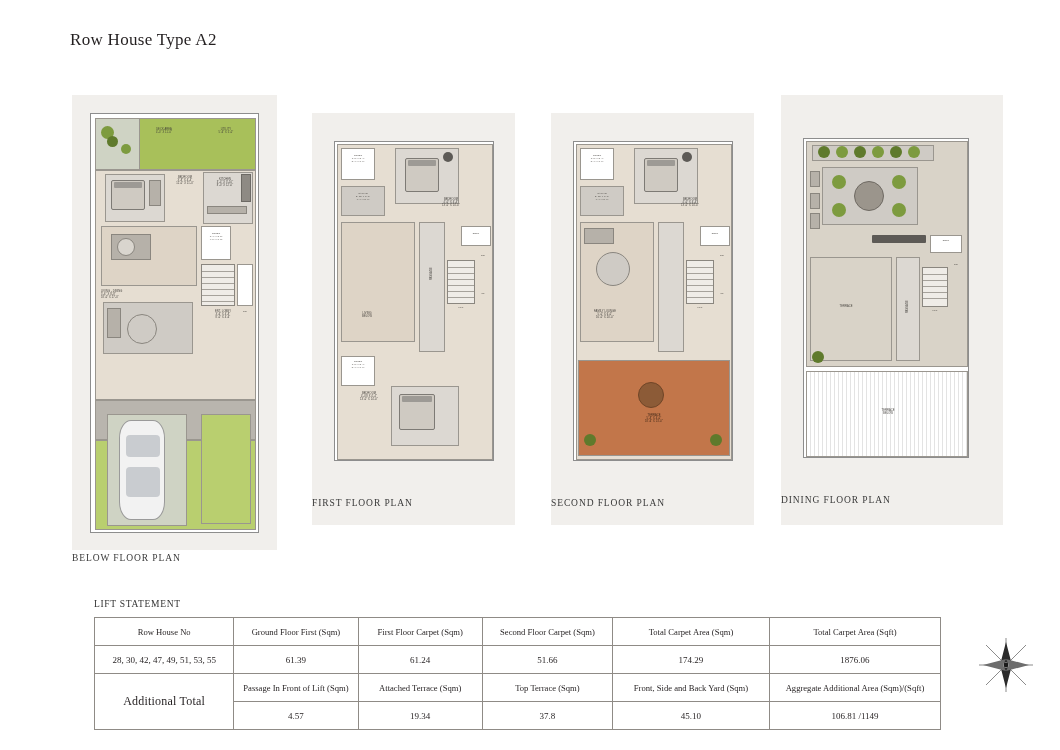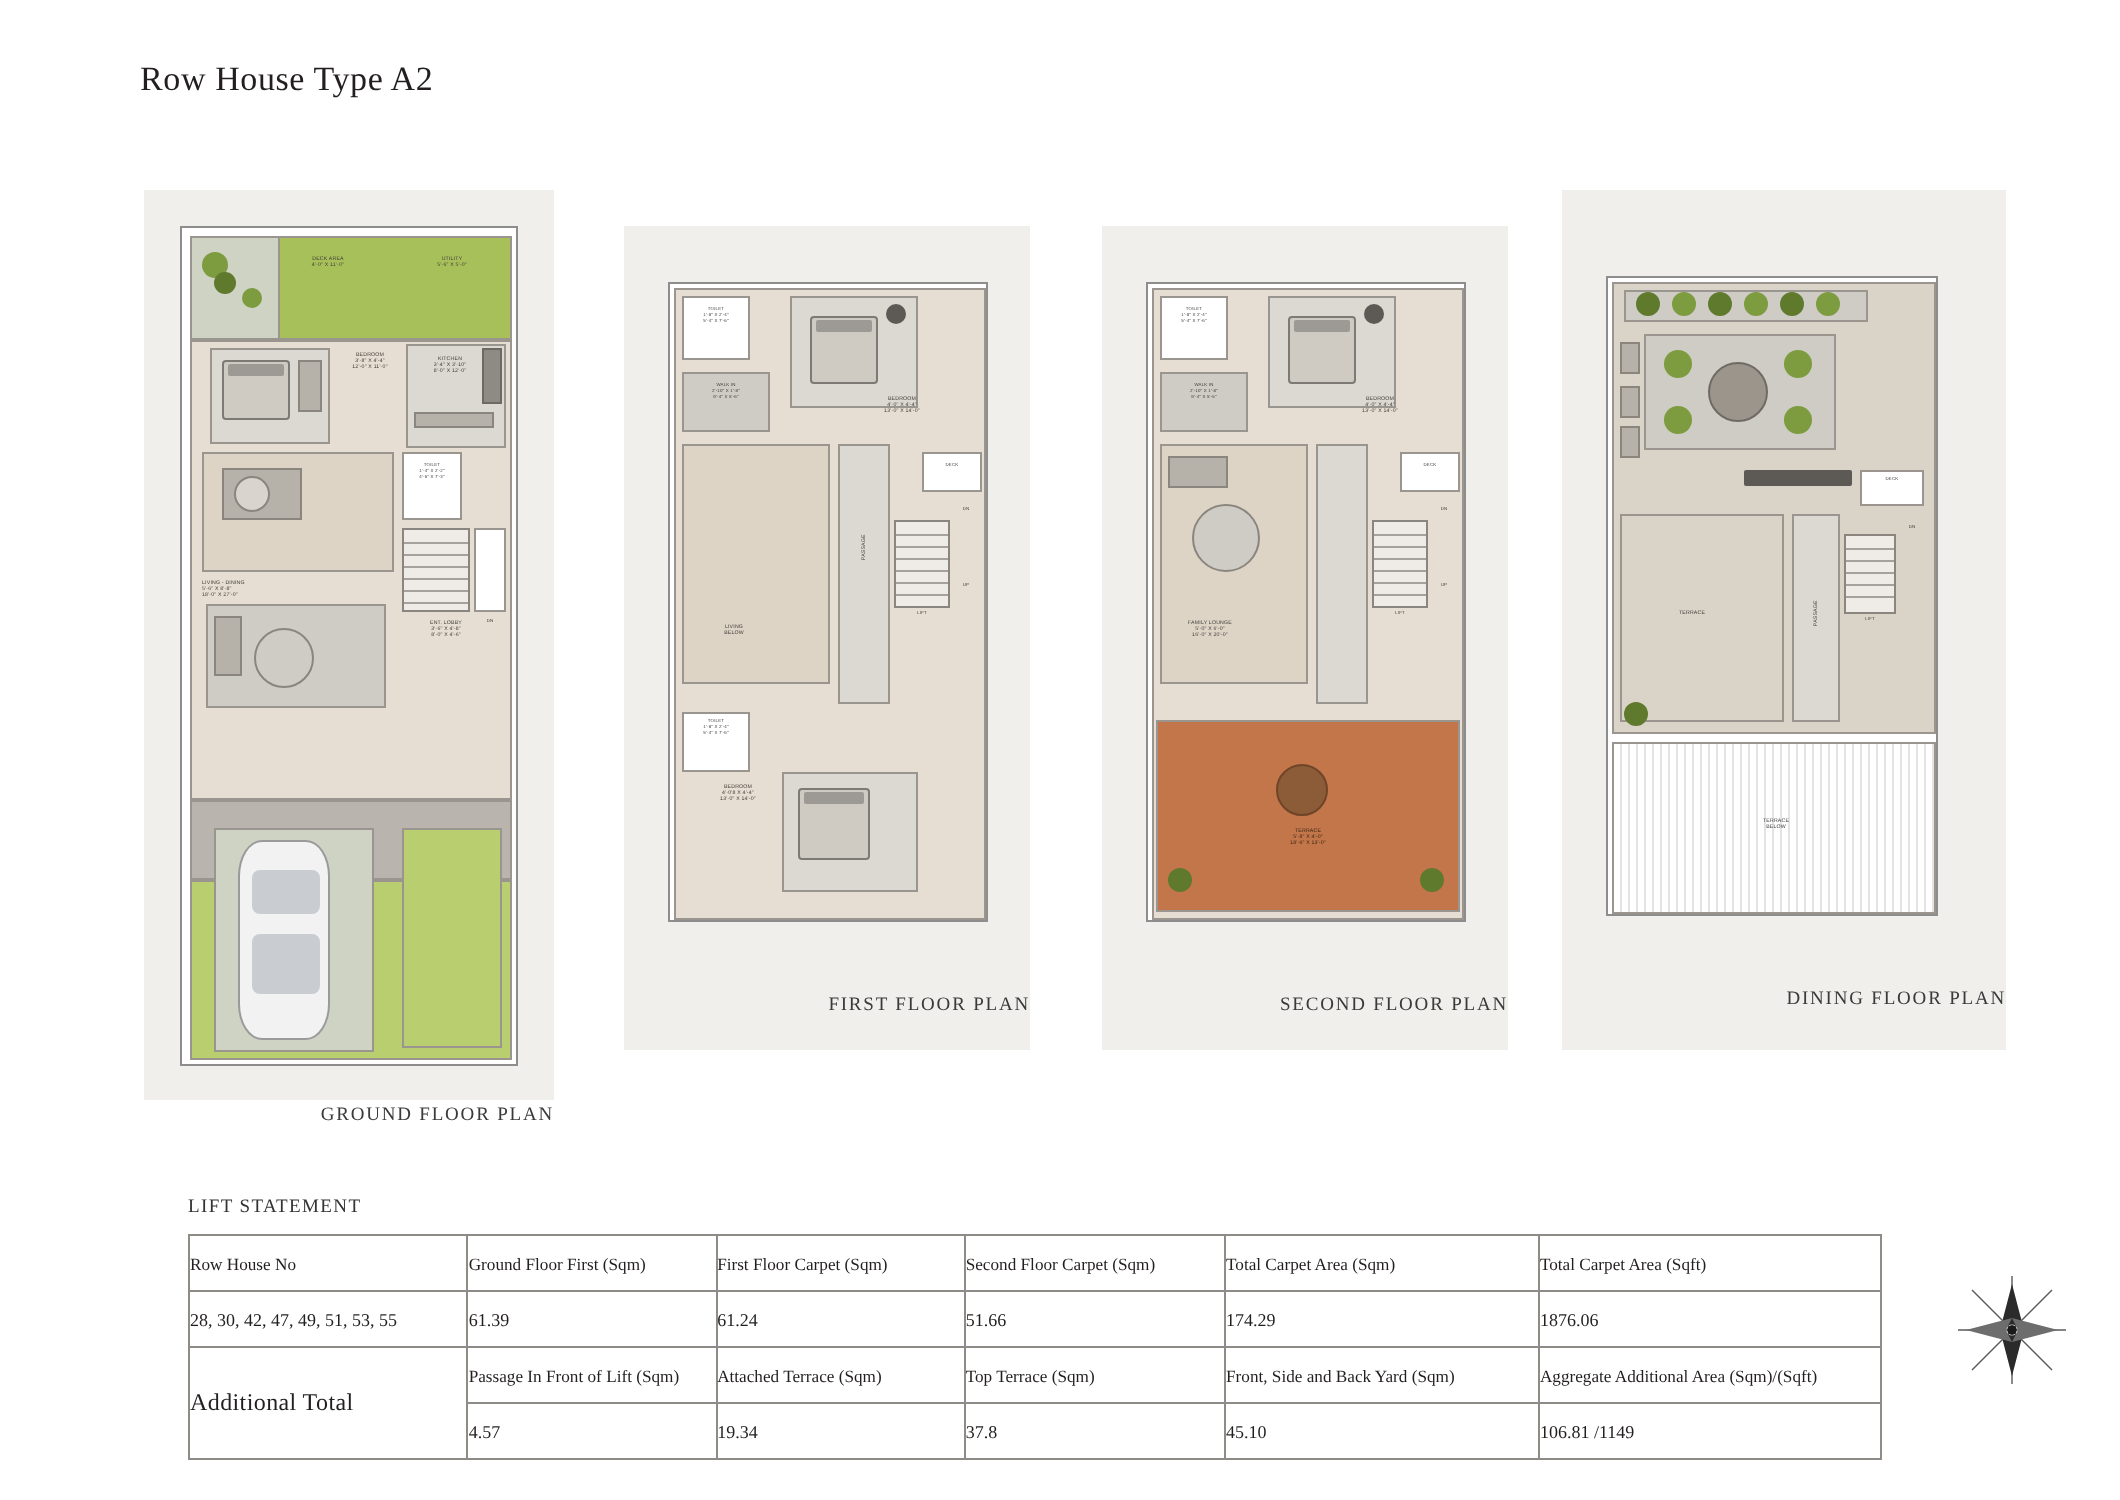--- a/index.html
+++ b/index.html
@@ -21,21 +21,21 @@
     color: #231f20;
   }
 
   
   .panel { position: absolute; }
   .panel-bg { position: absolute; background: #f1efec; }
 
   .plan-caption {
     position: absolute;
     width: 100%;
-    text-align: right;
+    text-align: left;
     font-size: 9.5px;
     letter-spacing: 0.9px;
     color: #3a3a3a;
   }
 
   
   .fp {
     position: absolute;
     background: #ffffff;
     border: 1.5px solid #8d8d8d;
@@ -95,20 +95,21 @@
   table.area {
     position: absolute;
     left: 94px; top: 617px;
     width: 847px;
     border-collapse: collapse;
     font-size: 9px;
     color: #231f20;
   }
   table.area td {
     border: 1px solid #8f8b86;
+    text-align: center;
     padding: 0;
     height: 28px;
     font-family: "Liberation Serif", serif;
   }
   table.area td.hdr { font-size: 8.6px; }
   table.area td.val { font-size: 9px; }
   table.area td.addl {
     font-size: 12px;
     letter-spacing: 0.2px;
   }
@@ -191,21 +192,21 @@
         <div class="rm gravel" style="left:16px; top:300px; width:80px; height:112px;"></div>
 
         <div class="car" style="left:28px; top:306px; width:46px; height:100px;">
           <div class="win" style="left:6px; top:14px; width:34px; height:22px;"></div>
           <div class="win" style="left:6px; top:46px; width:34px; height:30px;"></div>
         </div>
         <div class="rm" style="left:110px; top:300px; width:50px; height:110px; background:#b9cf6f;"></div>
       </div>
     </div>
 
-    <div class="plan-caption" style="left:0; top:458px;">GROUND FLOOR PLAN</div>
+    <div class="plan-caption" style="left:0; top:458px;">BELOW FLOOR PLAN</div>
   </div>
 
   <div class="panel" style="left:312px; top:113px; width:203px; height:412px;">
     <div class="panel-bg" style="left:0; top:0; width:203px; height:412px;"></div>
 
     <div class="fp" style="left:22px; top:28px; width:160px; height:320px;">
       <div class="fp-inner">
         <div class="rm beige" style="left:2px; top:2px; width:156px; height:316px;"></div>
 
         <div class="rm white" style="left:6px; top:6px; width:34px; height:32px;"></div>

